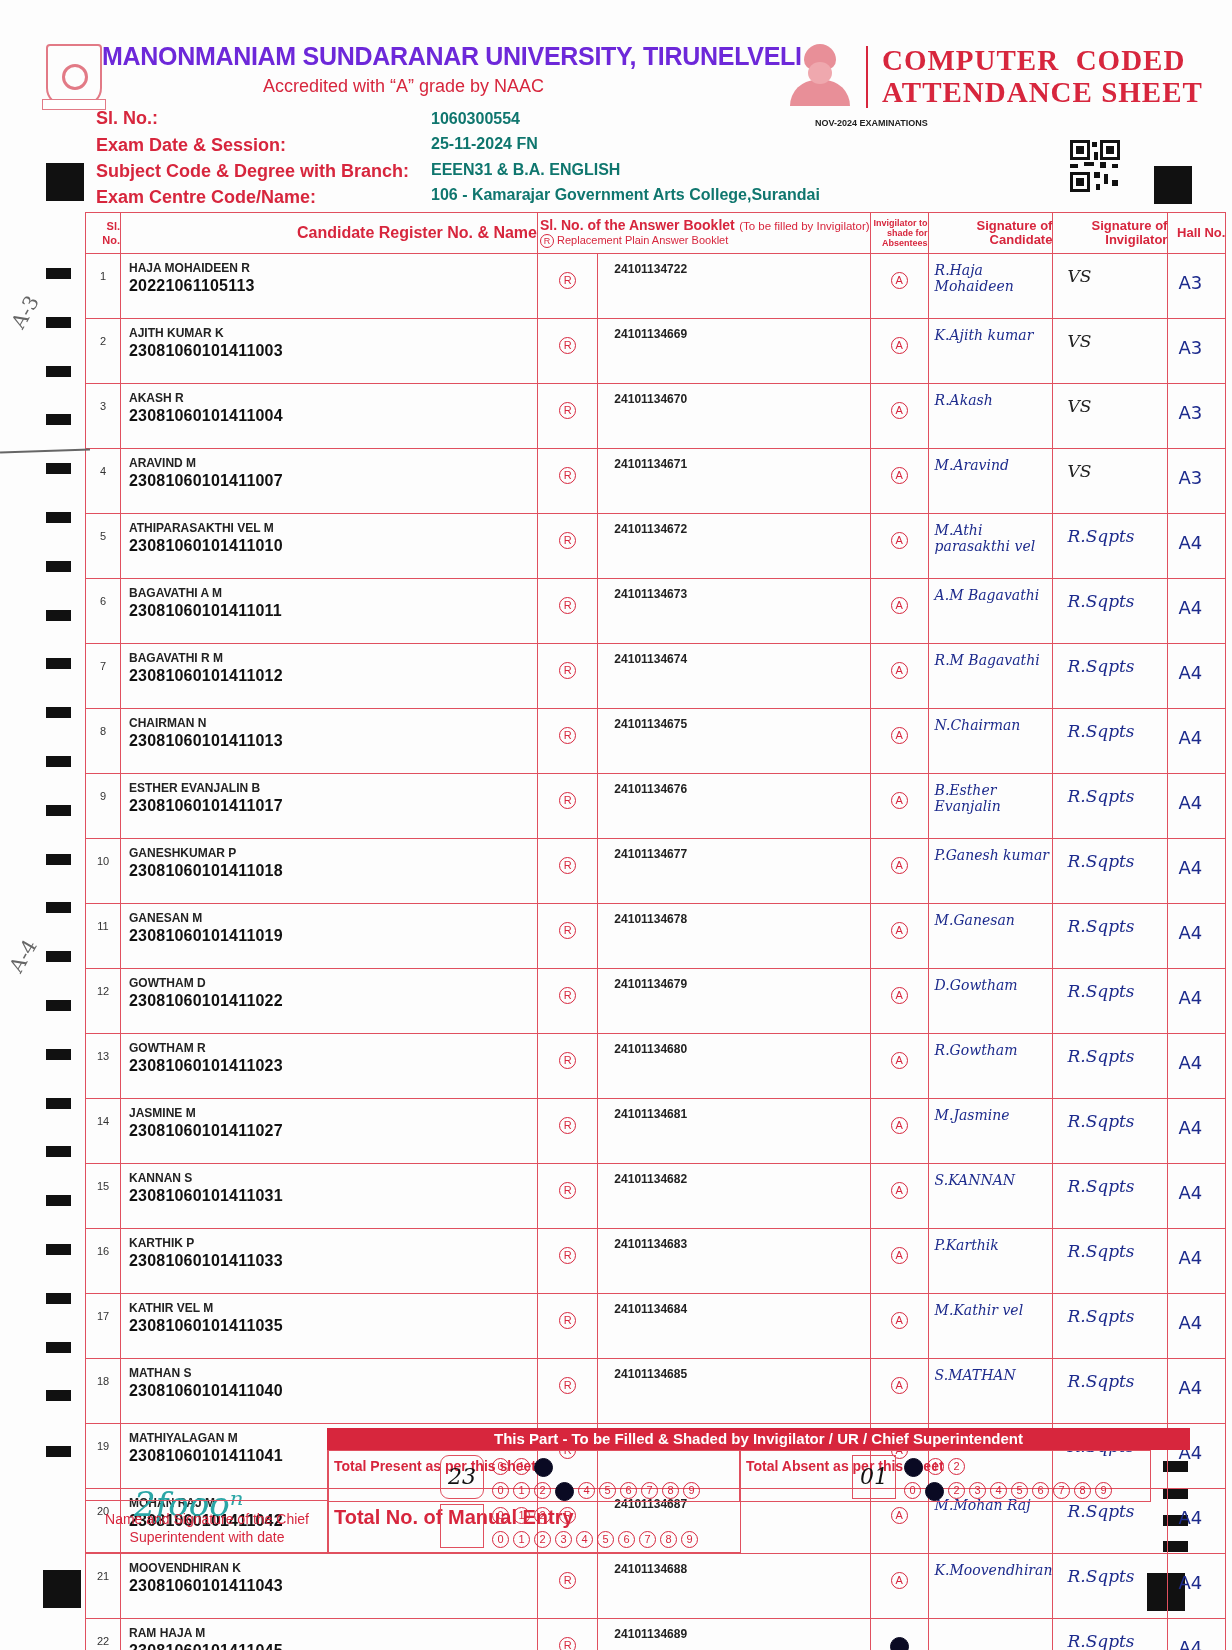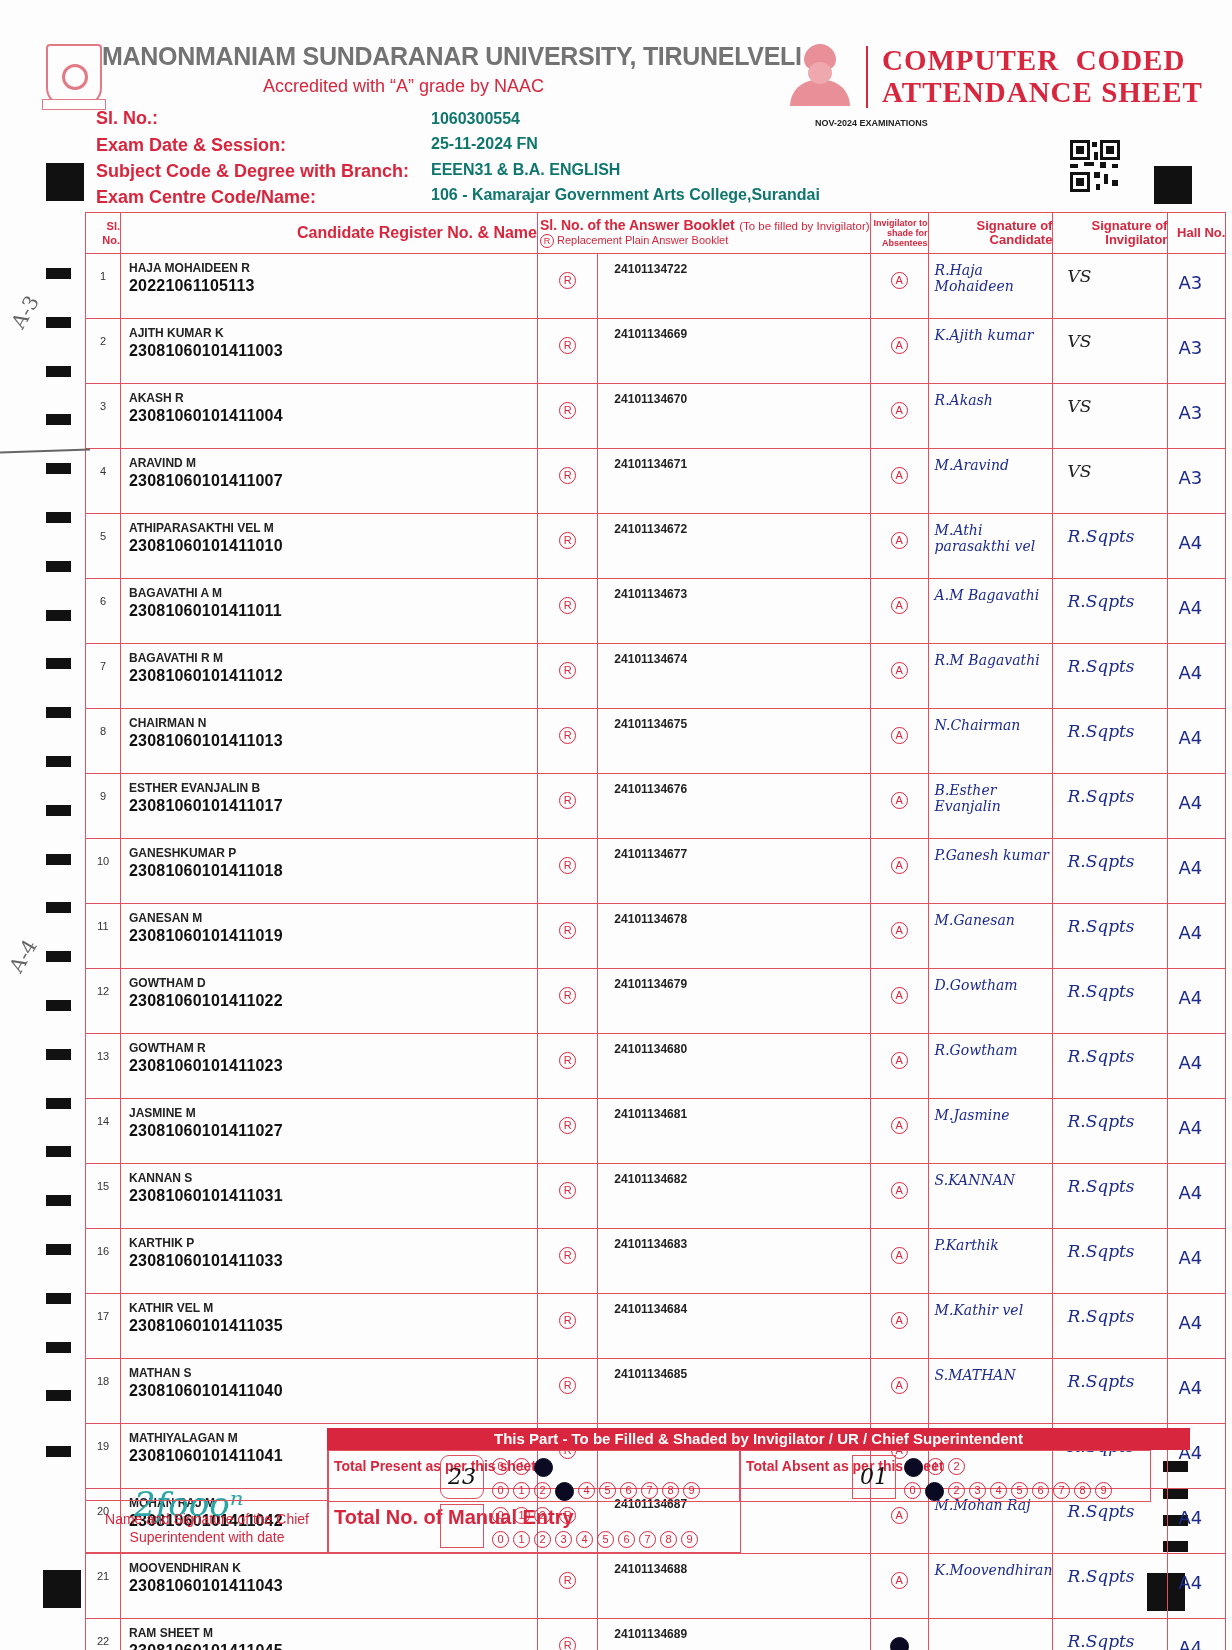--- a/index.html
+++ b/index.html
@@ -1,21 +1,21 @@
 <!DOCTYPE html>
 <html><head>
 <meta charset="utf-8">
 <style>
   html,body{margin:0;padding:0;background:#fdfdfd;}
   body{width:1232px;height:1650px;position:relative;overflow:hidden;font-family:"Liberation Sans",sans-serif;color:#111;}
   .marker{position:absolute;background:#111;}
   .logo{position:absolute;left:46px;top:44px;width:52px;height:58px;border:2px solid #e27a86;border-radius:4px 4px 18px 18px;}
   .logo .inner{position:absolute;left:14px;top:18px;width:20px;height:20px;border-radius:50%;border:3px solid #e27a86;}
   .logo .band{position:absolute;left:-6px;bottom:-6px;width:62px;height:9px;border:1.5px solid #e27a86;background:#fff;}
-  .uni-title{position:absolute;left:102px;top:42px;font-size:25px;font-weight:bold;color:#737373;letter-spacing:-0.3px;white-space:nowrap;}
+  .uni-title{position:absolute;left:102px;top:42px;font-size:25px;font-weight:bold;color:#6d28d9;letter-spacing:-0.3px;white-space:nowrap;}
   .uni-sub{position:absolute;left:263px;top:76px;font-size:18px;font-weight:normal;color:#d7263d;}
   .portrait{position:absolute;left:790px;top:42px;width:60px;height:64px;}
   .portrait .head{position:absolute;left:14px;top:2px;width:32px;height:26px;border-radius:16px 16px 10px 10px;background:#e88f98;}
   .portrait .face{position:absolute;left:18px;top:20px;width:24px;height:22px;border-radius:50%;background:#efa8ae;}
   .portrait .body{position:absolute;left:0px;top:38px;width:60px;height:26px;border-radius:30px 30px 0 0;background:#e88f98;}
   .vsep{position:absolute;left:866px;top:46px;width:2px;height:62px;background:#d7263d;}
   .cca{position:absolute;left:882px;top:44px;font-family:"Liberation Serif",serif;font-size:29px;font-weight:bold;color:#d7263d;line-height:32px;letter-spacing:1px;}
   .exams{position:absolute;left:815px;top:118px;font-size:9px;font-weight:bold;color:#222;}
   .meta-label{position:absolute;left:96px;font-size:18px;font-weight:bold;color:#d7263d;}
   .meta-val{position:absolute;left:431px;font-size:16px;font-weight:bold;color:#0f766e;white-space:nowrap;}
@@ -681,21 +681,21 @@
     <td>
           <span class="hall">A4</span>
         </td>
   </tr>
 
   <tr>
     <td>
           <span class="slno">22</span>
         </td>
     <td>
-      <span class="cname">RAM SHEET M</span>
+      <span class="cname">RAM HAJA M</span>
       <span class="creg">23081060101411045</span>
     </td>
     <td class="rcell"><span class="bubble">R</span></td>
     <td>
           <span class="bookno">24101134689</span>
         </td>
     <td class="acell"><span class="bubble filled">A</span></td>
     <td>
           <span class="sig"></span>
         </td>

